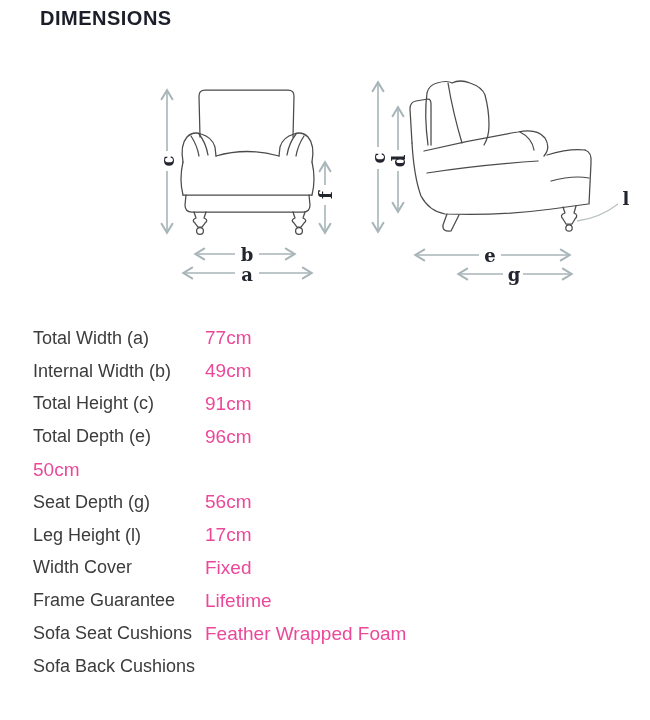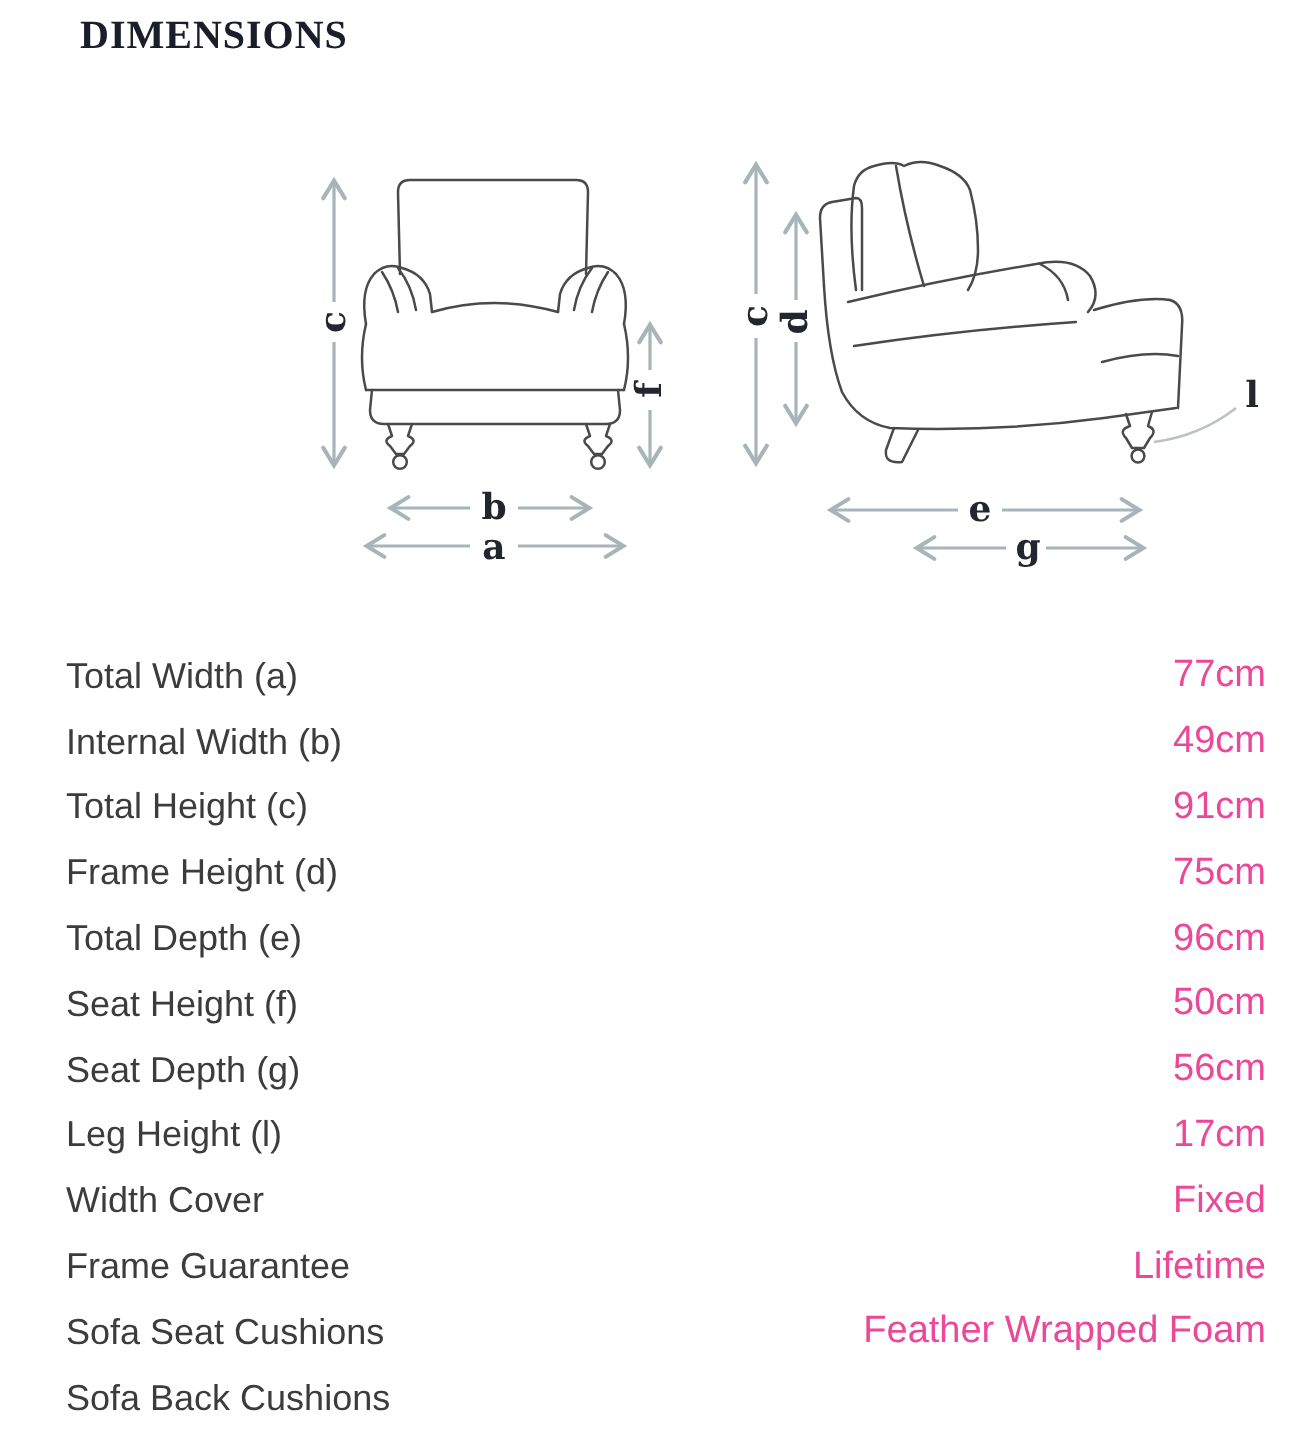--- a/index.html
+++ b/index.html
@@ -3,34 +3,34 @@
 <meta charset="utf-8">
 <style>
   html,body{margin:0;padding:0;}
   body{
     width:650px;height:720px;position:relative;overflow:hidden;
     background:#ffffff;
     font-family:"Liberation Sans", sans-serif;
   }
   .page-title{
     position:absolute;left:40px;top:7px;
-    font-family:Liberation Serif, serif;
+    font-family:Liberation Sans, sans-serif;
     font-weight:700;font-size:20px;letter-spacing:.5px;color:#1b1d29;
   }
   svg.diagram{position:absolute;left:0;top:55px;}
   .sketch{stroke:#4a4a4a;stroke-width:1.25;fill:none;stroke-linecap:round;stroke-linejoin:round;}
   .dim-arrow{stroke:#a7b5b8;stroke-width:1.6;fill:none;}
   .leader{stroke:#b9c3c4;stroke-width:1.3;fill:none;}
   .dim-label{
     font-family:"DejaVu Serif","Liberation Serif",serif;
     font-weight:700;font-size:18px;fill:#23262e;
     text-anchor:middle;
   }
   .spec-table{position:absolute;left:33px;top:322px;width:600px;}
-  .spec-row{height:32.8px;display:flex;align-items:center;justify-content:space-between;}
+  .spec-row{height:32.8px;display:flex;align-items:center;}
   .spec-label{flex:none;width:172px;font-size:18px;color:#3c3c3c;white-space:nowrap;}
   .spec-value{font-size:19px;color:#ec4899;white-space:nowrap;}
 </style>
 </head>
 <body>
 
 <div class="page-title">DIMENSIONS</div>
 
 <svg class="diagram" width="650" height="250" viewBox="0 0 650 250">
   <defs>
@@ -132,29 +132,24 @@
   </div>
   <div class="spec-row">
     <span class="spec-label">Internal Width (b)</span>
     <span class="spec-value">49cm</span>
   </div>
   <div class="spec-row">
     <span class="spec-label">Total Height (c)</span>
     <span class="spec-value">91cm</span>
   </div>
   <div class="spec-row">
-    <span class="spec-label">Frame Height (d)</span>
-    <span class="spec-value">75cm</span>
-  </div>
-  <div class="spec-row">
     <span class="spec-label">Total Depth (e)</span>
     <span class="spec-value">96cm</span>
   </div>
   <div class="spec-row">
-    <span class="spec-label">Seat Height (f)</span>
     <span class="spec-value">50cm</span>
   </div>
   <div class="spec-row">
     <span class="spec-label">Seat Depth (g)</span>
     <span class="spec-value">56cm</span>
   </div>
   <div class="spec-row">
     <span class="spec-label">Leg Height (l)</span>
     <span class="spec-value">17cm</span>
   </div>

